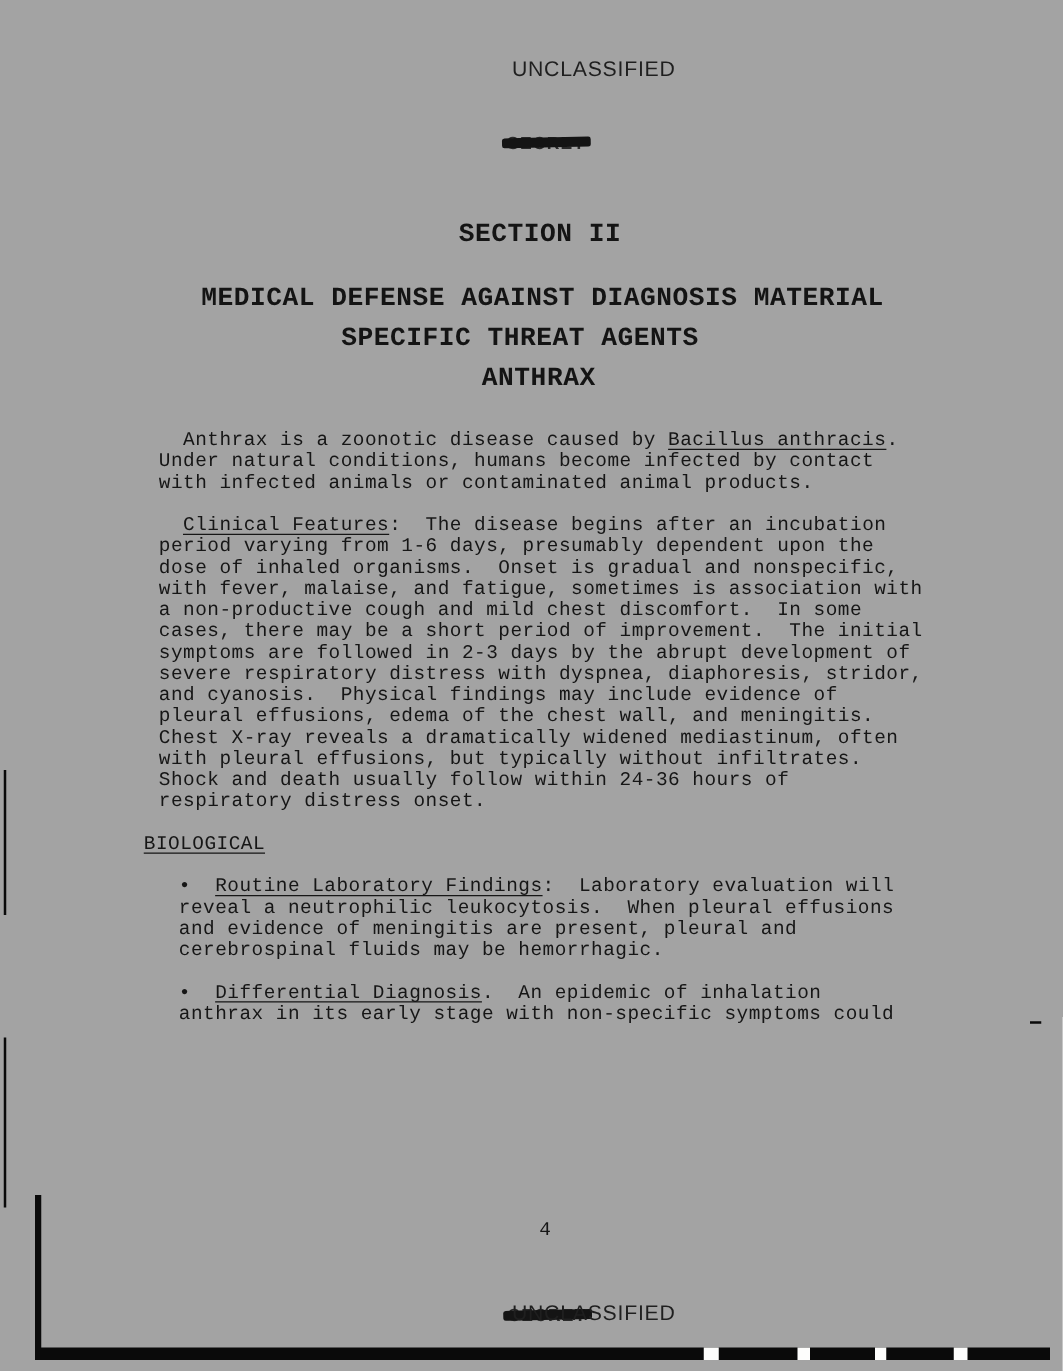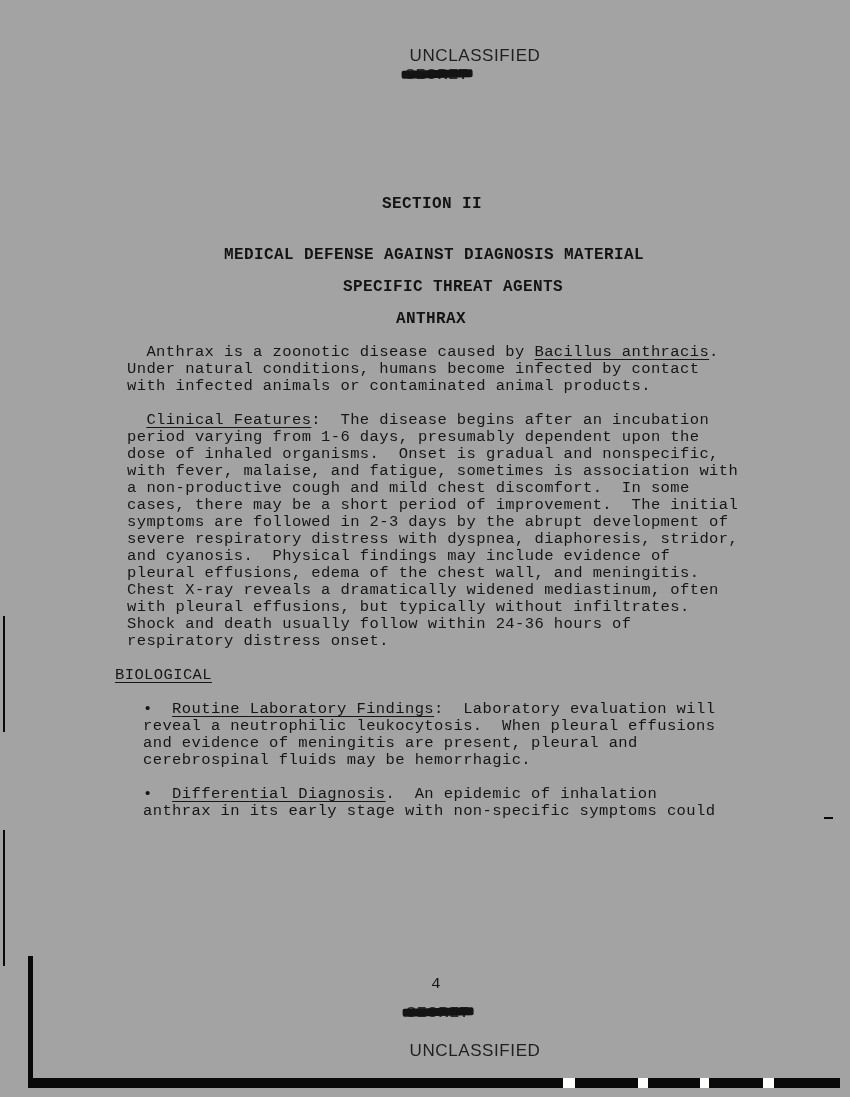--- a/index.html
+++ b/index.html
@@ -20,20 +20,21 @@
     font-family:"Liberation Sans", sans-serif;
     font-size:17px;
     letter-spacing:0.6px;
     color:#1f1f1f;
   }
   
   .redact-wrap {
     position:absolute;
     transform:translateX(-50%);
     white-space:nowrap;
+    margin-top:40px;
   }
   .redacted {
     position:relative;
     display:inline-block;
     font-family:"Liberation Sans", sans-serif;
     font-weight:700;
     font-size:14px;
     letter-spacing:1px;
     color:#2b2b2b;
   }
@@ -46,25 +47,24 @@
     border-radius:2px;
     transform:rotate(-1.2deg);
   }
   
   .h-center {
     position:absolute;
     transform:translateX(-50%);
     white-space:nowrap;
     font-family:"Liberation Mono", monospace;
     font-weight:700;
-    font-size:16px;
+    font-size:21px;
     line-height:17px;
     letter-spacing:0.4px;
     color:#141414;
-    margin-top:16px;
   }
   
   .doc-flow {
     position:absolute;
     left:115px; top:344px;
     width:668px;
     font-size:15.5px;
     line-height:17px;
     letter-spacing:0.4px;
     color:#161616;
@@ -89,21 +89,21 @@
 </head>
 <body>
 
 <div class="page">
 
   <div class="sans-label" style="left:475px; top:46px;">UNCLASSIFIED</div>
   <div class="redact-wrap" style="left:437px; top:66px;"><span class="redacted">SECRET</span></div>
 
   <div class="h-center" style="left:432px; top:180px;">SECTION II</div>
   <div class="h-center" style="left:434px; top:231px;">MEDICAL DEFENSE AGAINST DIAGNOSIS MATERIAL</div>
-  <div class="h-center" style="left:453px; top:263px;">SPECIFIC THREAT AGENTS</div>
+  <div class="h-center" style="left:416px; top:263px;">SPECIFIC THREAT AGENTS</div>
   <div class="h-center" style="left:431px; top:295px;">ANTHRAX</div>
 
   <div class="doc-flow">
 
 
     <div class="para"><span>  Anthrax is a zoonotic disease caused by </span><span class="u">Bacillus anthracis</span><span>.
 Under natural conditions, humans become infected by contact
 with infected animals or contaminated animal products.</span></div>
 
 

